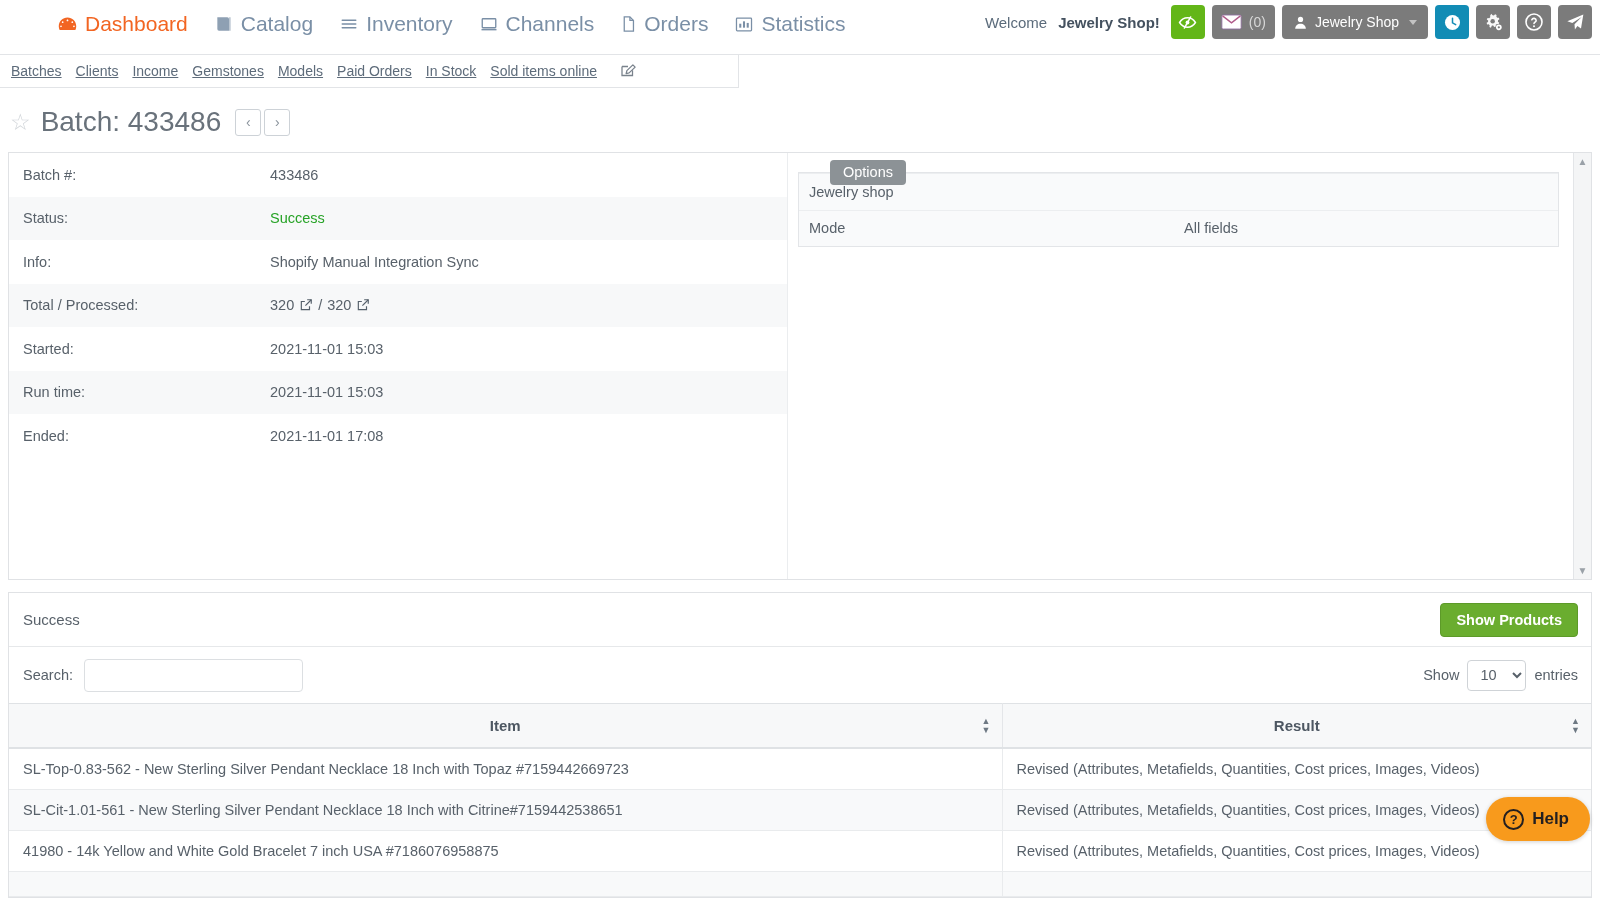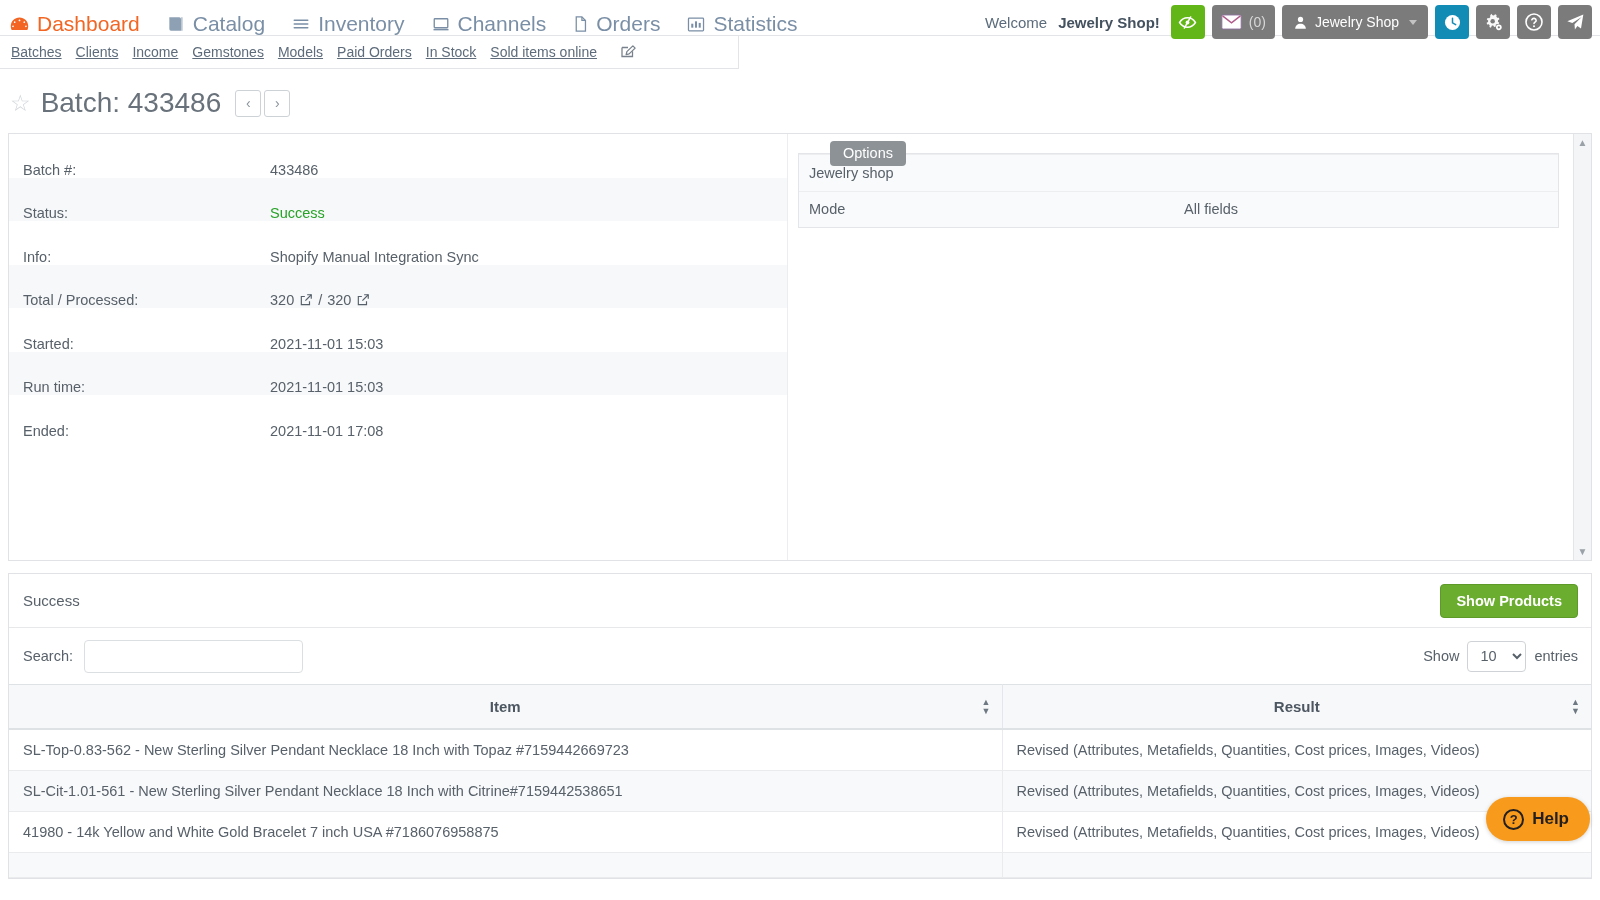--- a/index.html
+++ b/index.html
@@ -9,25 +9,26 @@
     width: 1600px; height: 900px;
     overflow: hidden;
     background: #ffffff;
     font-family: "Liberation Sans", sans-serif;
     color: #555f6b;
   }
 
   
   .topbar {
     position: relative;
-    height: 36px;
+    height: 55px;
     background: #ffffff;
     border-bottom: 1px solid #e2e4e7;
     display: flex;
     align-items: flex-start;
+    padding-left: 48px;
   }
   .mainnav {
     display: flex;
     align-items: center;
     gap: 26px;
     padding: 8px 0 0 9px;
     height: 40px;
   }
   .navitem {
     display: flex;
@@ -131,21 +132,21 @@
     background: #fff;
     height: 428px;
     display: flex;
     position: relative;
   }
   .leftcol { width: 779px; border-right: 1px solid #ebedef; }
   .rightcol { flex: 1; position: relative; }
 
   .kv {
     display: flex;
-    align-items: flex-end;
+    align-items: center;
     height: 43.5px;
     font-size: 14.5px;
     padding-left: 14px;
   }
   .kv.alt { background: #f7f8f9; }
   .kv .k { width: 247px; color: #58616a; }
   .kv .v { color: #58616a; display: flex; align-items: center; gap: 5px; }
   .kv .v.success { color: #27a327; }
 
   

